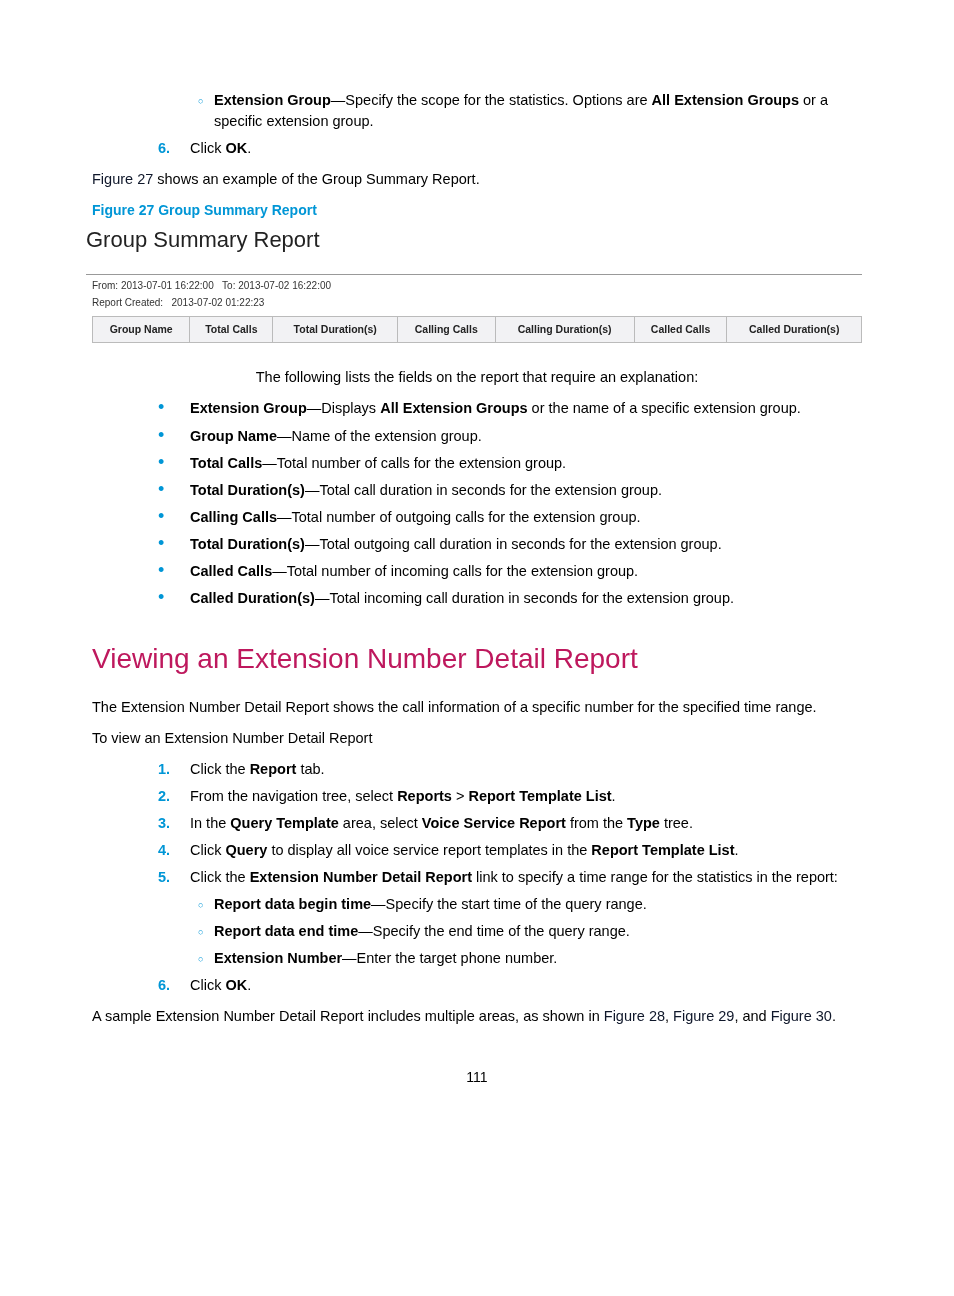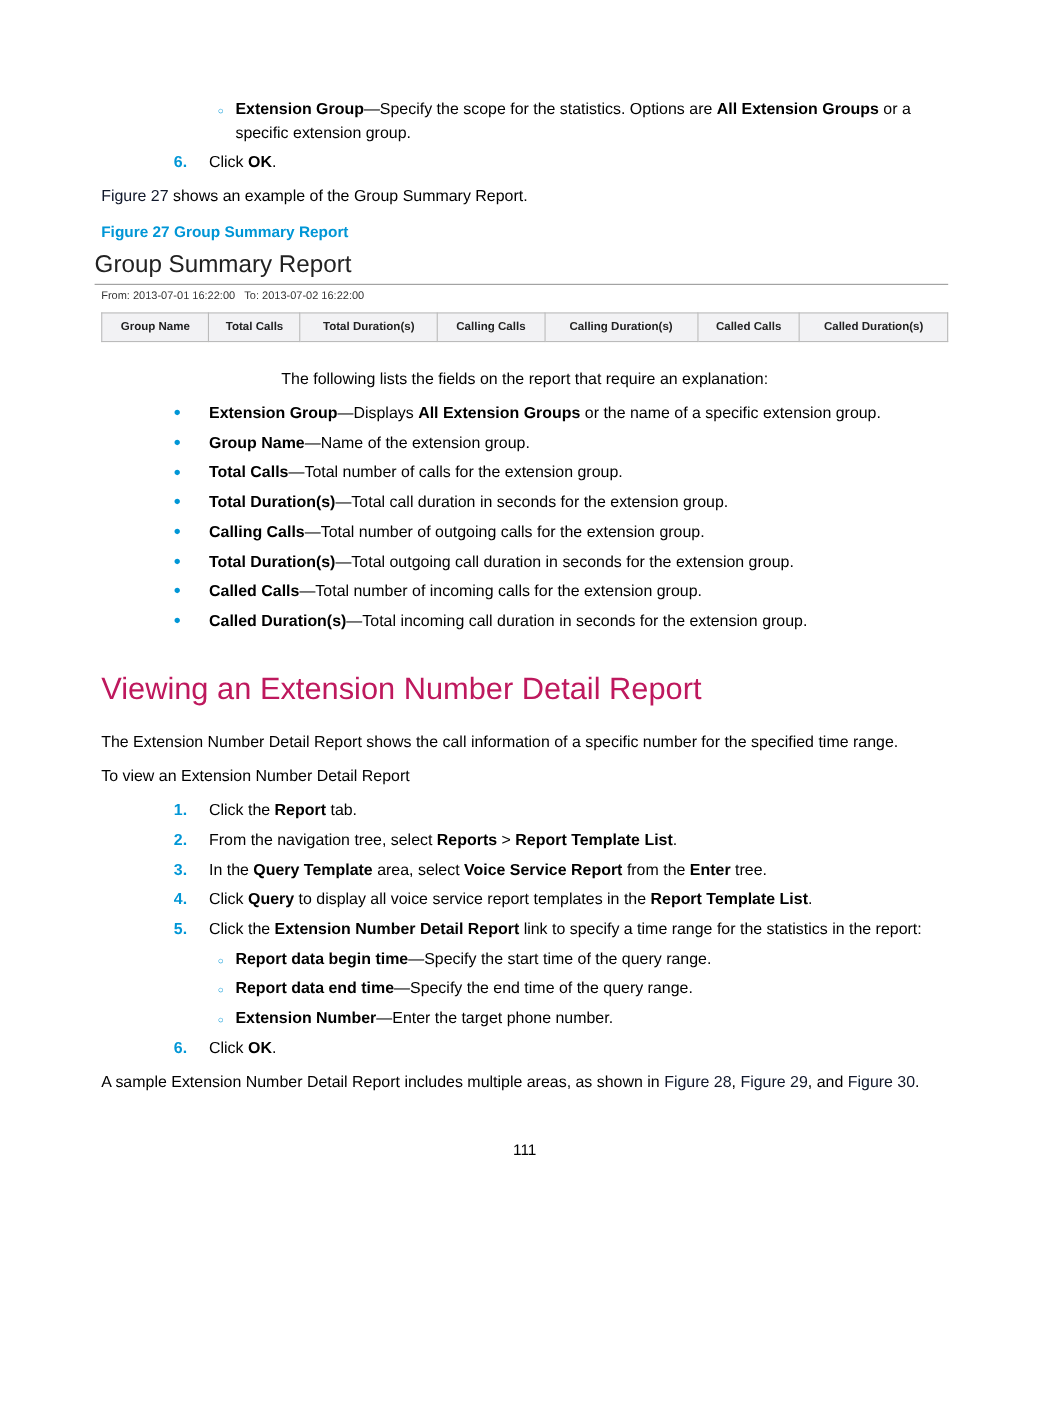--- a/index.html
+++ b/index.html
@@ -53,21 +53,21 @@
     margin: 30px 0 18px -66px;
   }
   
   .fig-box { margin: 4px 0 10px 0; }
   .fig-title {
     font-family: Arial, sans-serif;
     font-size: 22px;
     font-weight: normal;
     color: #222;
     border-bottom: 1px solid #999;
-    padding-bottom: 2px;
+    padding-bottom: 18px;
     margin-bottom: 4px;
     margin-left: -6px;
   }
   .meta { font-size: 10px; color: #333; margin: 2px 0; }
   .meta-label { display:inline-block; }
   .report-table {
     width: 100%;
     border: 1px solid #bbb;
     border-collapse: collapse;
     margin-top: 6px;
@@ -111,20 +111,24 @@
 
     <div class="fig-caption" style="margin-left:-66px;">Figure 27 Group Summary Report</div>
 
     <div class="fig-box" style="margin-left:-66px;">
       <div class="fig-title">Group Summary Report</div>
       <div class="meta">
         <span class="meta-label">From:</span>
         <span>2013-07-01 16:22:00</span>&nbsp;&nbsp;
         <span class="meta-label">To:</span>
         <span>2013-07-02 16:22:00</span>
+      </div>
+      <div class="meta">
+        <span class="meta-label">Report Created:</span>&nbsp;&nbsp;
+        <span>2013-07-02 01:22:23</span>
       </div>
       <table class="report-table">
         <tbody>
             <tr>
           <th>Group Name</th>
           <th>Total Calls</th>
           <th>Total Duration(s)</th>
           <th>Calling Calls</th>
           <th>Calling Duration(s)</th>
           <th>Called Calls</th>
@@ -177,21 +181,21 @@
     <div class="ol-row">
       <span class="ol-num">1.</span>
       <span class="flow"><span>Click the </span><b>Report</b><span> tab.</span></span>
     </div>
     <div class="ol-row">
       <span class="ol-num">2.</span>
       <span class="flow"><span>From the navigation tree, select </span><b>Reports</b><span> &gt; </span><b>Report Template List</b><span>.</span></span>
     </div>
     <div class="ol-row">
       <span class="ol-num">3.</span>
-      <span class="flow"><span>In the </span><b>Query Template</b><span> area, select </span><b>Voice Service Report</b><span> from the </span><b>Enter</b><span> tree.</span></span>
+      <span class="flow"><span>In the </span><b>Query Template</b><span> area, select </span><b>Voice Service Report</b><span> from the </span><b>Type</b><span> tree.</span></span>
     </div>
     <div class="ol-row">
       <span class="ol-num">4.</span>
       <span class="flow"><span>Click </span><b>Query</b><span> to display all voice service report templates in the </span><b>Report Template List</b><span>.</span></span>
     </div>
     <div class="ol-row">
       <span class="ol-num">5.</span>
       <span class="flow"><span>Click the </span><b>Extension Number Detail Report</b><span> link to specify a time range for the statistics in the report:</span></span>
     </div>
     <div class="sub-list">

